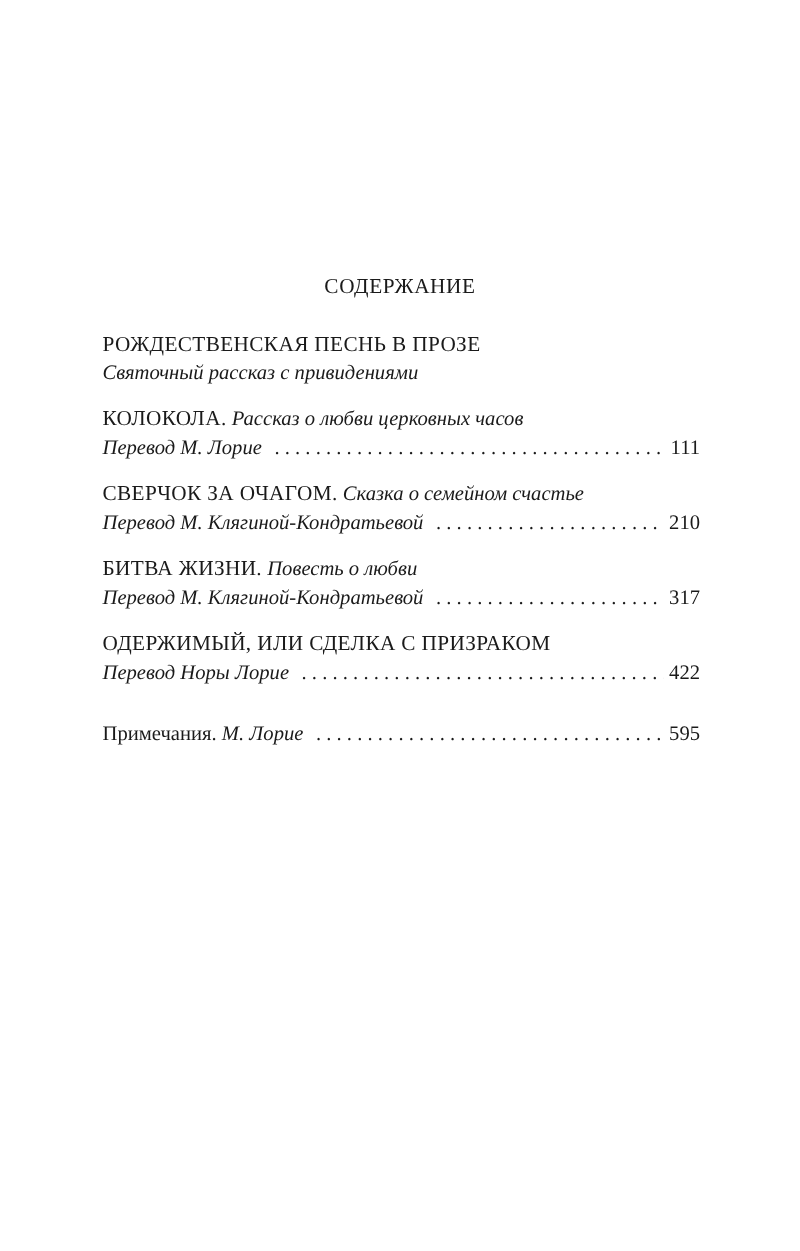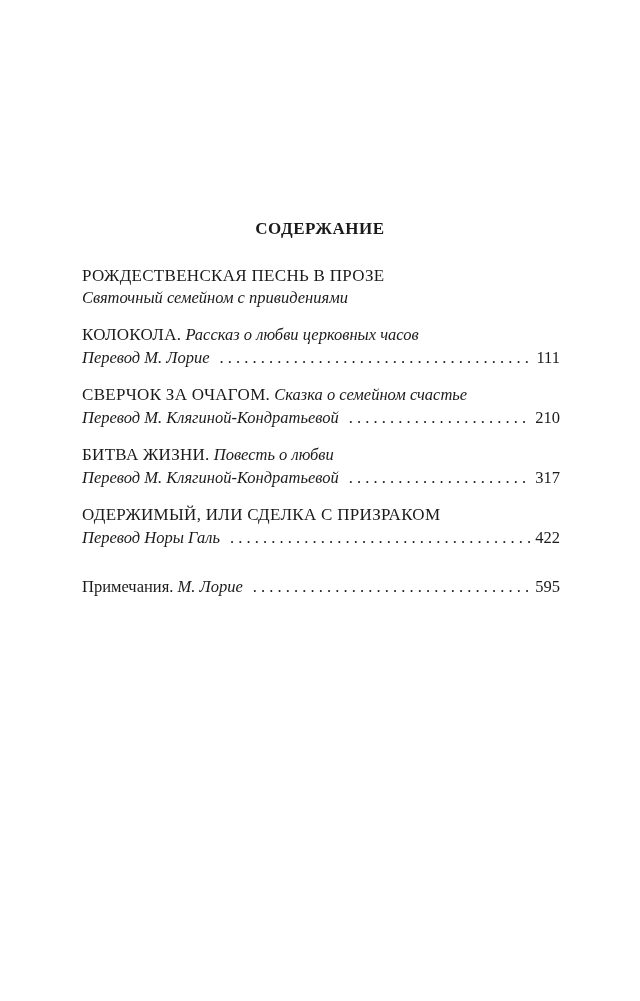--- a/index.html
+++ b/index.html
@@ -1,19 +1,19 @@
 <!DOCTYPE html>
 <html><head>
   <meta charset="utf-8">
   <style>
     html, body { margin: 0; padding: 0; background: #ffffff; }
     body { width: 640px; height: 1001px; position: relative; overflow: hidden;
            font-family: "Liberation Serif", "DejaVu Serif", serif; color: #1a1a1a; }
     .title { position: absolute; top: 219px; left: 0; width: 640px; text-align: center;
-             font-weight: bold; font-size: 17px; letter-spacing: 0.5px; }
+             font-weight: normal; font-size: 17px; letter-spacing: 0.5px; }
     .toc { position: absolute; left: 82px; width: 478px; top: 265px; }
     .entry { margin-bottom: 15px; }
     .entry.notes { margin-top: 26px; }
     .line { font-size: 16.5px; line-height: 22px; white-space: nowrap; }
     .caps { font-size: 17px; letter-spacing: 0.3px; }
     .it { font-style: italic; }
     .leader { display: flex; align-items: baseline; font-size: 16.5px; line-height: 23px; }
     .leader .lbl { white-space: nowrap; }
     .leader .dots { flex: 1; overflow: hidden; white-space: nowrap; margin: 0 4px 0 10px;
                     letter-spacing: 3.4px; }
@@ -23,21 +23,21 @@
   </style>
 </head>
 <body>
 
 <div class="title">СОДЕРЖАНИЕ</div>
 
 <div class="toc">
 
   <div class="entry">
     <div class="line caps">РОЖДЕСТВЕНСКАЯ ПЕСНЬ В ПРОЗЕ</div>
-    <div class="line it">Святочный семейном с привидениями</div>
+    <div class="line it">Святочный рассказ с привидениями</div>
   </div>
 
   <div class="entry">
     <div class="line">
       <span class="caps">КОЛОКОЛА.</span>
       <span class="it">Рассказ о любви церковных часов</span>
     </div>
     <div class="leader">
       <span class="lbl it">Перевод М. Лорие</span>
       <span class="dots"></span>
@@ -65,21 +65,21 @@
     <div class="leader">
       <span class="lbl it">Перевод М. Клягиной-Кондратьевой</span>
       <span class="dots"></span>
       <span class="pg">317</span>
     </div>
   </div>
 
   <div class="entry">
     <div class="line caps">ОДЕРЖИМЫЙ, ИЛИ СДЕЛКА С ПРИЗРАКОМ</div>
     <div class="leader">
-      <span class="lbl it">Перевод Норы Галь</span>
+      <span class="lbl it">Перевод Норы Лорие</span>
       <span class="dots"></span>
       <span class="pg">422</span>
     </div>
   </div>
 
   <div class="entry notes">
     <div class="leader">
       <span class="lbl">
         <span>Примечания.</span>
         <span class="it">М. Лорие</span>

